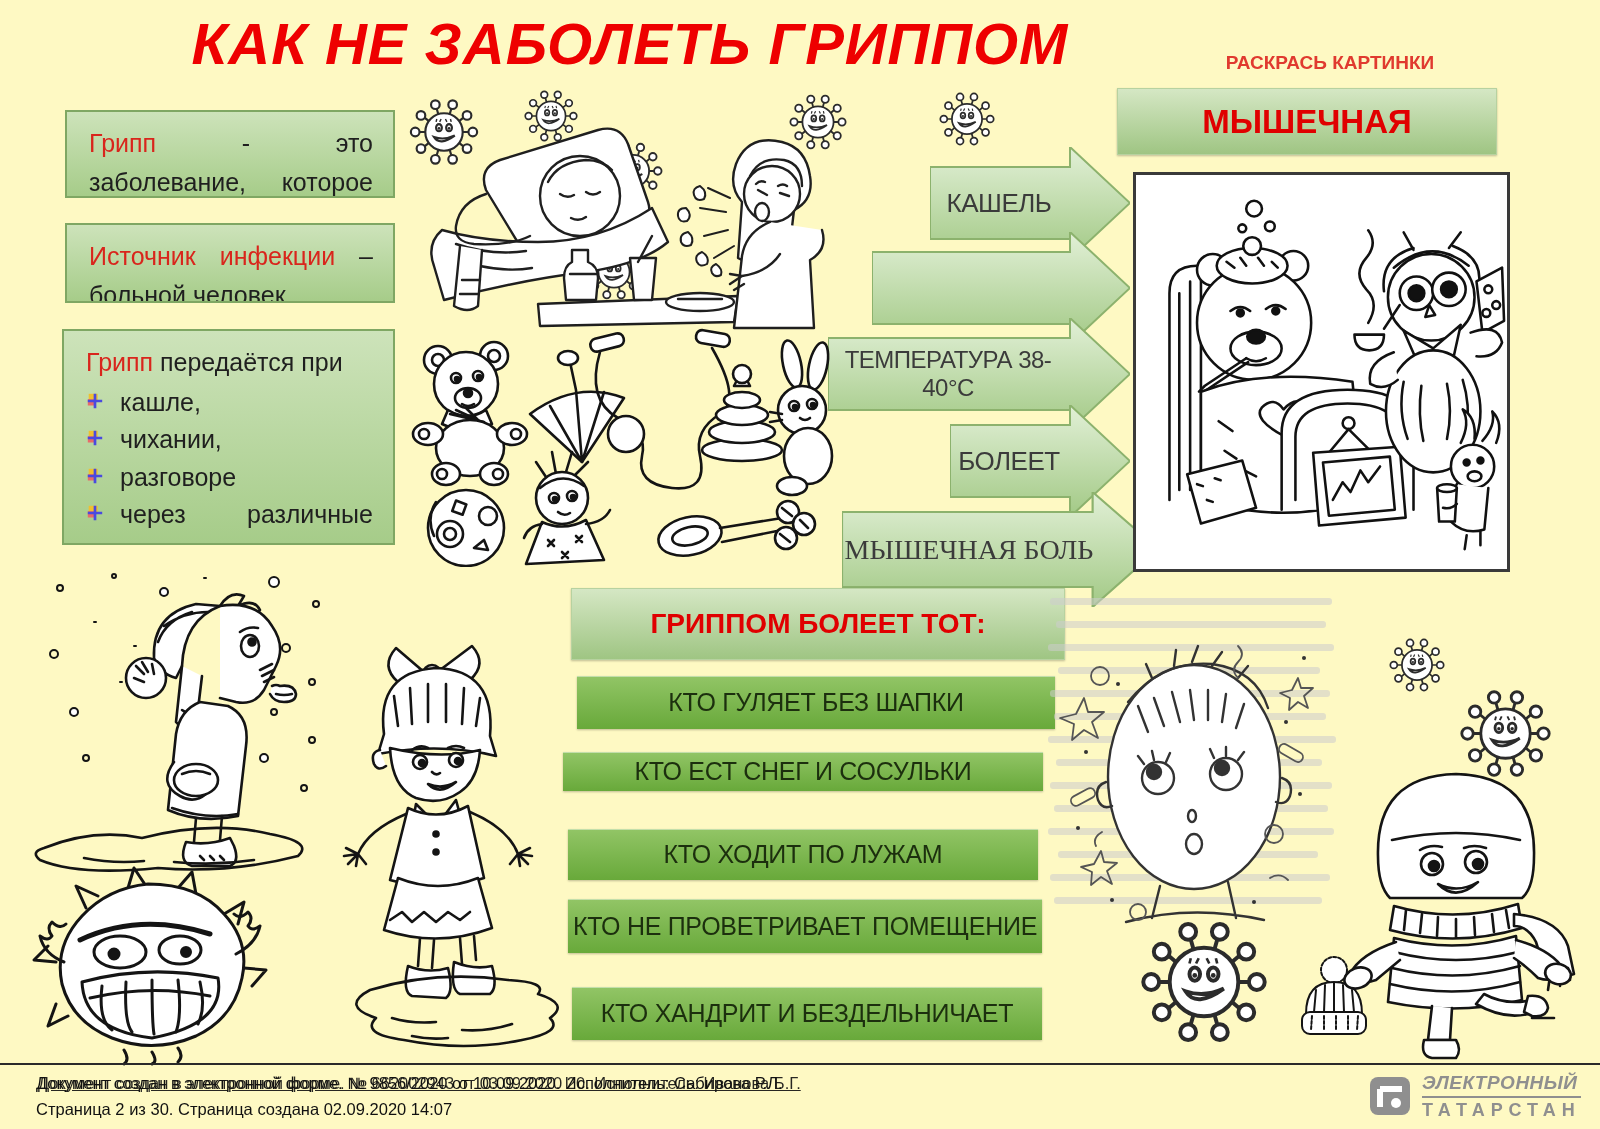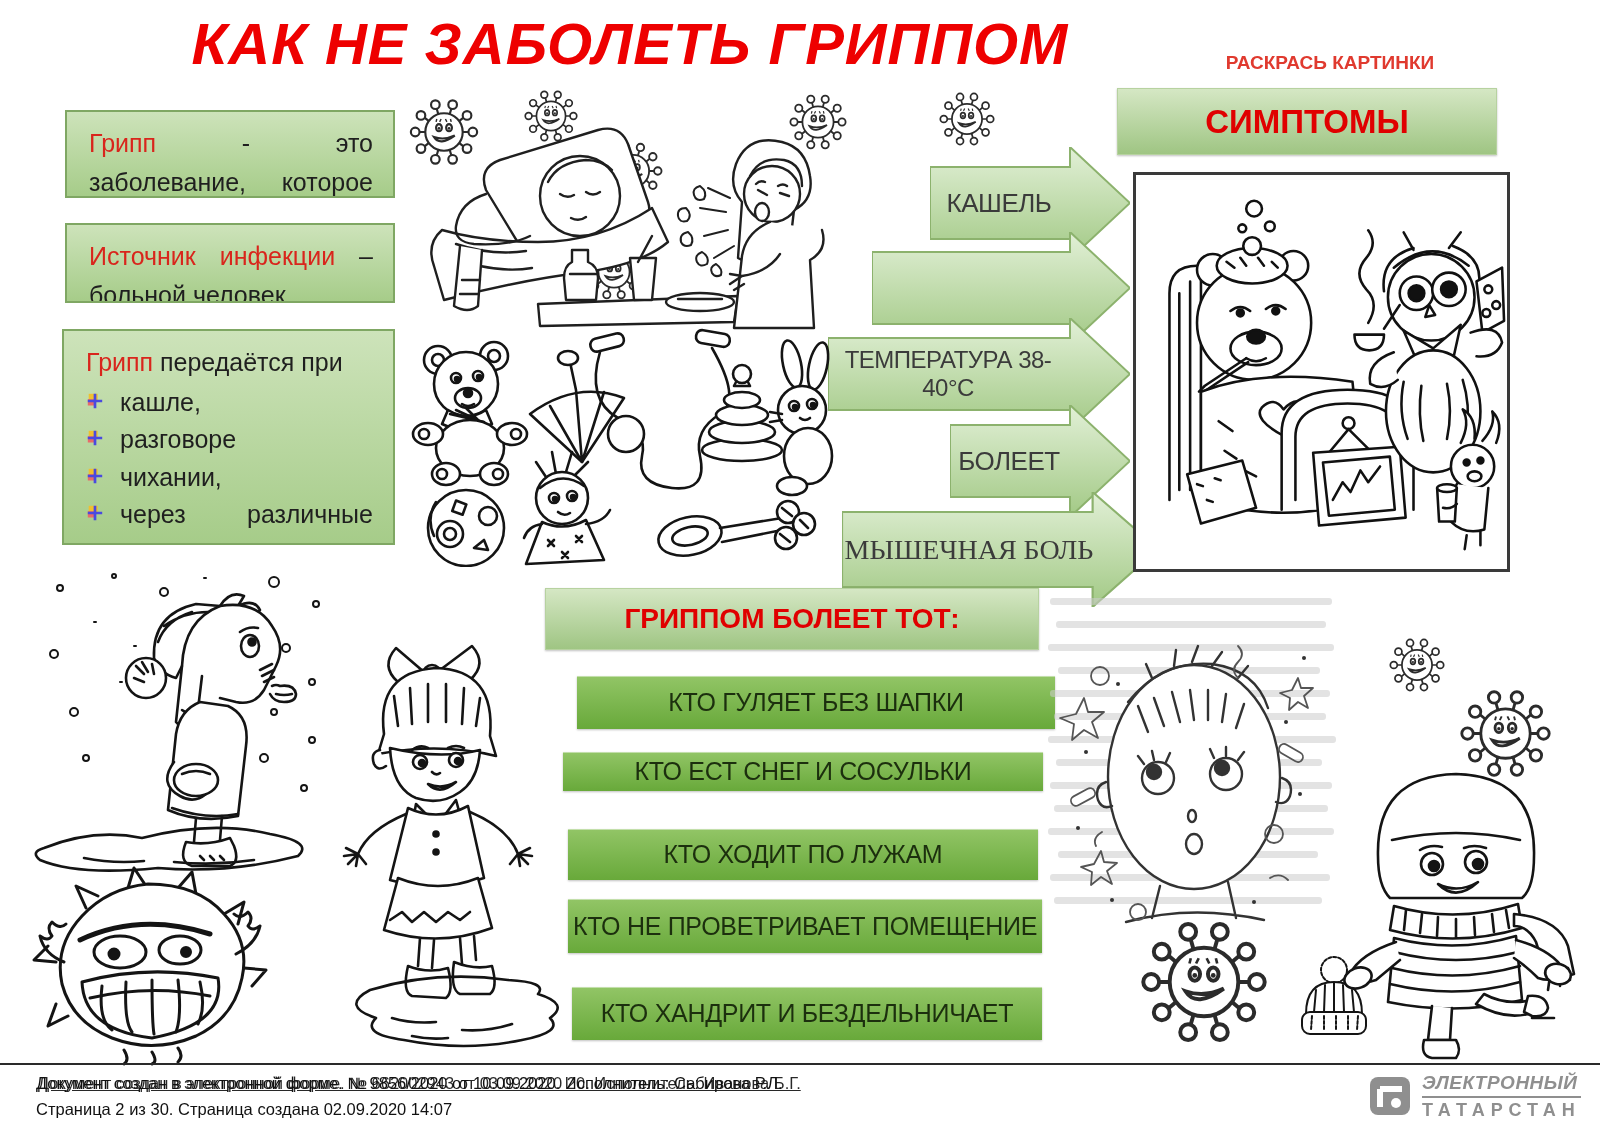--- a/index.html
+++ b/index.html
@@ -1,16 +1,16 @@
 <!DOCTYPE html>
 <html><head>
 <meta charset="utf-8">
 <style>
   html,body{margin:0;padding:0;background:#e8e8e8;}
-  .page{position:relative;width:1600px;height:1129px;background:#ffffff;overflow:hidden;
+  .page{position:relative;width:1600px;height:1129px;background:#fef9c3;overflow:hidden;
         font-family:"Liberation Sans", sans-serif;color:#1f1f1f;}
   .abs{position:absolute;}
   
   .title{left:130px;top:10px;width:1000px;text-align:center;font-size:58px;font-weight:bold;
          font-style:italic;color:#ee0000;letter-spacing:1px;white-space:nowrap;}
   .raskras{left:1180px;top:52px;width:300px;text-align:center;font-size:19px;font-weight:bold;color:#e03a2f;}
   
   .box{background:linear-gradient(#cde3ba,#a6cc89);border:2px solid #7fa763;box-sizing:border-box;
        padding:12px 20px 8px 22px;font-size:25px;line-height:1.55;text-align:justify;overflow:hidden;}
   .box .red{color:#d9251c;}
@@ -99,39 +99,39 @@
             <rect x="2" y="8" width="8" height="7" fill="#e86a6a"></rect>
             <path d="M10 2 V18 M2 10 H18" stroke="#4a4adf" stroke-width="3" fill="none"></path>
           </svg>
         <span>кашле,</span></li>
       <li>
         <svg class="blt" viewBox="0 0 20 20">
             <rect x="3" y="2" width="10" height="9" fill="#f0c030"></rect>
             <rect x="2" y="8" width="8" height="7" fill="#e86a6a"></rect>
             <path d="M10 2 V18 M2 10 H18" stroke="#4a4adf" stroke-width="3" fill="none"></path>
           </svg>
-        <span>разговоре</span></li>
+        <span>чихании,</span></li>
       <li>
         <svg class="blt" viewBox="0 0 20 20">
             <rect x="3" y="2" width="10" height="9" fill="#f0c030"></rect>
             <rect x="2" y="8" width="8" height="7" fill="#e86a6a"></rect>
             <path d="M10 2 V18 M2 10 H18" stroke="#4a4adf" stroke-width="3" fill="none"></path>
           </svg>
-        <span>чихании,</span></li>
+        <span>разговоре</span></li>
       <li>
         <svg class="blt" viewBox="0 0 20 20">
             <rect x="3" y="2" width="10" height="9" fill="#f0c030"></rect>
             <rect x="2" y="8" width="8" height="7" fill="#e86a6a"></rect>
             <path d="M10 2 V18 M2 10 H18" stroke="#4a4adf" stroke-width="3" fill="none"></path>
           </svg>
         <span>через различные предметы</span></li>
     </ul>
   </div>
 
-  <div class="abs hdr" style="left:1117px;top:88px;width:380px;height:67px;font-size:33px;">СИМПТОМЫ</div>
+  <div class="abs hdr" style="left:1117px;top:88px;width:380px;height:67px;font-size:33px;">МЫШЕЧНАЯ</div>
 
   <div class="arrow" style="left:930px;top:147px;width:200px;height:112px;">
     <svg viewBox="0 0 200 112" preserveAspectRatio="none">
         <polygon points="0,20 140,20 140,0 200,56 140,112 140,92 0,92"></polygon>
       </svg>
     <span class="lbl">КАШЕЛЬ</span>
   </div>
   <div class="arrow" style="left:872px;top:232px;width:258px;height:112px;">
     <svg viewBox="0 0 258 112" preserveAspectRatio="none">
         <polygon points="0,20 198,20 198,0 258,56 198,112 198,92 0,92"></polygon>
@@ -149,21 +149,21 @@
       </svg>
     <span class="lbl">БОЛЕЕТ</span>
   </div>
   <div class="arrow" style="left:842px;top:492px;width:290px;height:115px;padding-left:26px;">
     <svg viewBox="0 0 290 115" preserveAspectRatio="none">
         <polygon points="0,20 230,20 230,0 290,57 230,115 230,95 0,95"></polygon>
       </svg>
     <span class="lbl serif">МЫШЕЧНАЯ БОЛЬ</span>
   </div>
 
-  <div class="abs hdr" style="left:545px;top:588px;width:494px;height:62px;font-size:28px;">ГРИППОМ БОЛЕЕТ ТОТ:</div>
+  <div class="abs hdr" style="left:571px;top:588px;width:494px;height:72px;font-size:28px;">ГРИППОМ БОЛЕЕТ ТОТ:</div>
   <div class="abs bar" style="left:563px;top:676px;width:478px;height:53px;margin-left:14px;">КТО ГУЛЯЕТ БЕЗ ШАПКИ</div>
   <div class="abs bar" style="left:563px;top:752px;width:480px;height:39px;">КТО ЕСТ СНЕГ И СОСУЛЬКИ</div>
   <div class="abs bar" style="left:568px;top:829px;width:470px;height:51px;">КТО ХОДИТ ПО ЛУЖАМ</div>
   <div class="abs bar" style="left:568px;top:899px;width:474px;height:54px;">КТО НЕ ПРОВЕТРИВАЕТ ПОМЕЩЕНИЕ</div>
   <div class="abs bar" style="left:572px;top:987px;width:470px;height:53px;">КТО ХАНДРИТ И БЕЗДЕЛЬНИЧАЕТ</div>
 
   <svg class="ill" viewBox="0 0 100 100" style="left:408px;top:96px;width:72px;height:72px">
       <use href="#virus"></use>
     </svg>
   <svg class="ill" viewBox="0 0 100 100" style="left:523px;top:88px;width:56px;height:56px">

